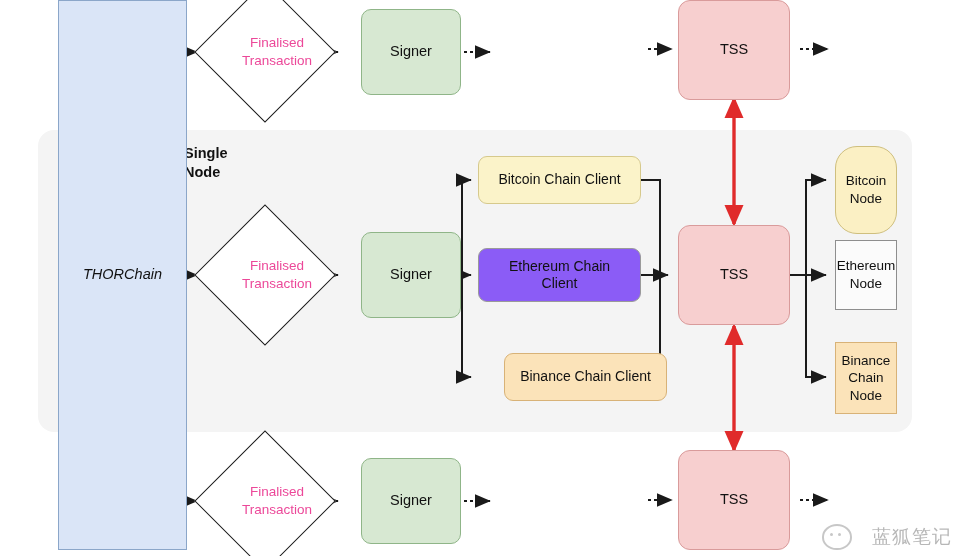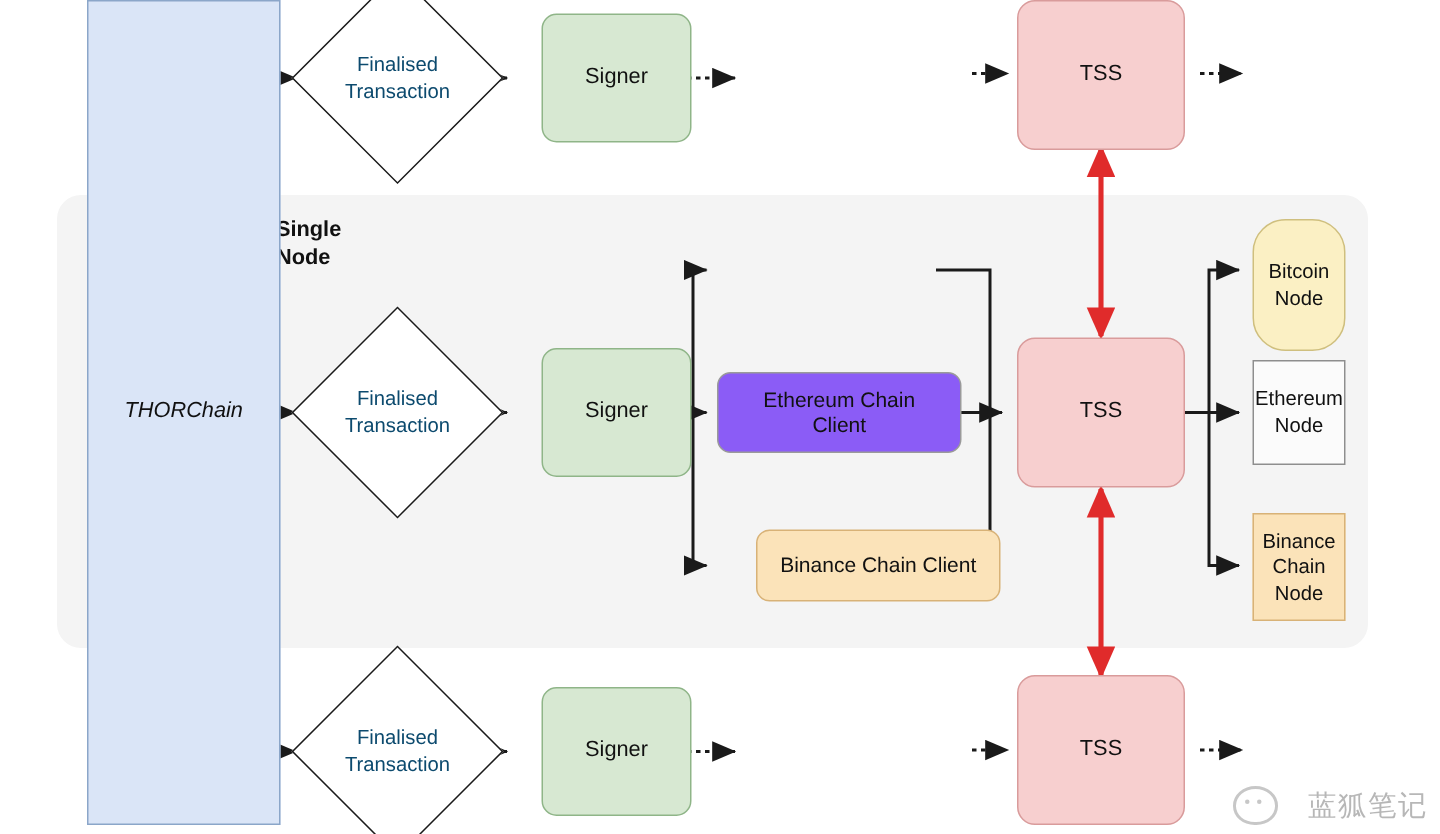--- a/index.html
+++ b/index.html
@@ -78,31 +78,31 @@
     top: 2px;
     width: 100px;
     height: 100px;
     background: #ffffff;
     border: 1.4px solid #1a1a1a;
     transform: rotate(45deg);
     box-sizing: border-box;
   }
   .diamond-wrap .dia-label {
     position: absolute;
-    left: 0; top: 0;
+    left: 12px; top: 0;
     width: 134px;
     height: 104px;
     display: flex;
     align-items: center;
     justify-content: center;
     font-size: 13.5px;
     line-height: 1.3;
     text-align: center;
     white-space: pre-line;
-    color: #0c4a6e;
+    color: #ec4899;
   }
   
   .signer {
     width: 100px;
     height: 86px;
     background: #d7e8d2;
     border: 1px solid #8fb588;
     border-radius: 10px;
     font-size: 14.5px;
     margin-left: 16px;
@@ -274,20 +274,23 @@
 
   <div class="diamond-wrap" style="left:198px; top:223px;">
     <div class="dia"></div>
     <div class="dia-label">Finalised
 Transaction</div>
   </div>
   <div class="node signer" style="left:345px; top:232px;">
     <span>Signer</span>
   </div>
 
+  <div class="node client bitcoin" style="left:478px; top:156px;">
+    <span>Bitcoin Chain Client</span>
+  </div>
   <div class="node client ethereum" style="left:478px; top:248px;">
     <span>Ethereum Chain
 Client</span>
   </div>
   <div class="node client binance" style="left:504px; top:353px;">
     <span>Binance Chain Client</span>
   </div>
 
   <div class="node tss" style="left:678px; top:225px;">
     <span>TSS</span>

